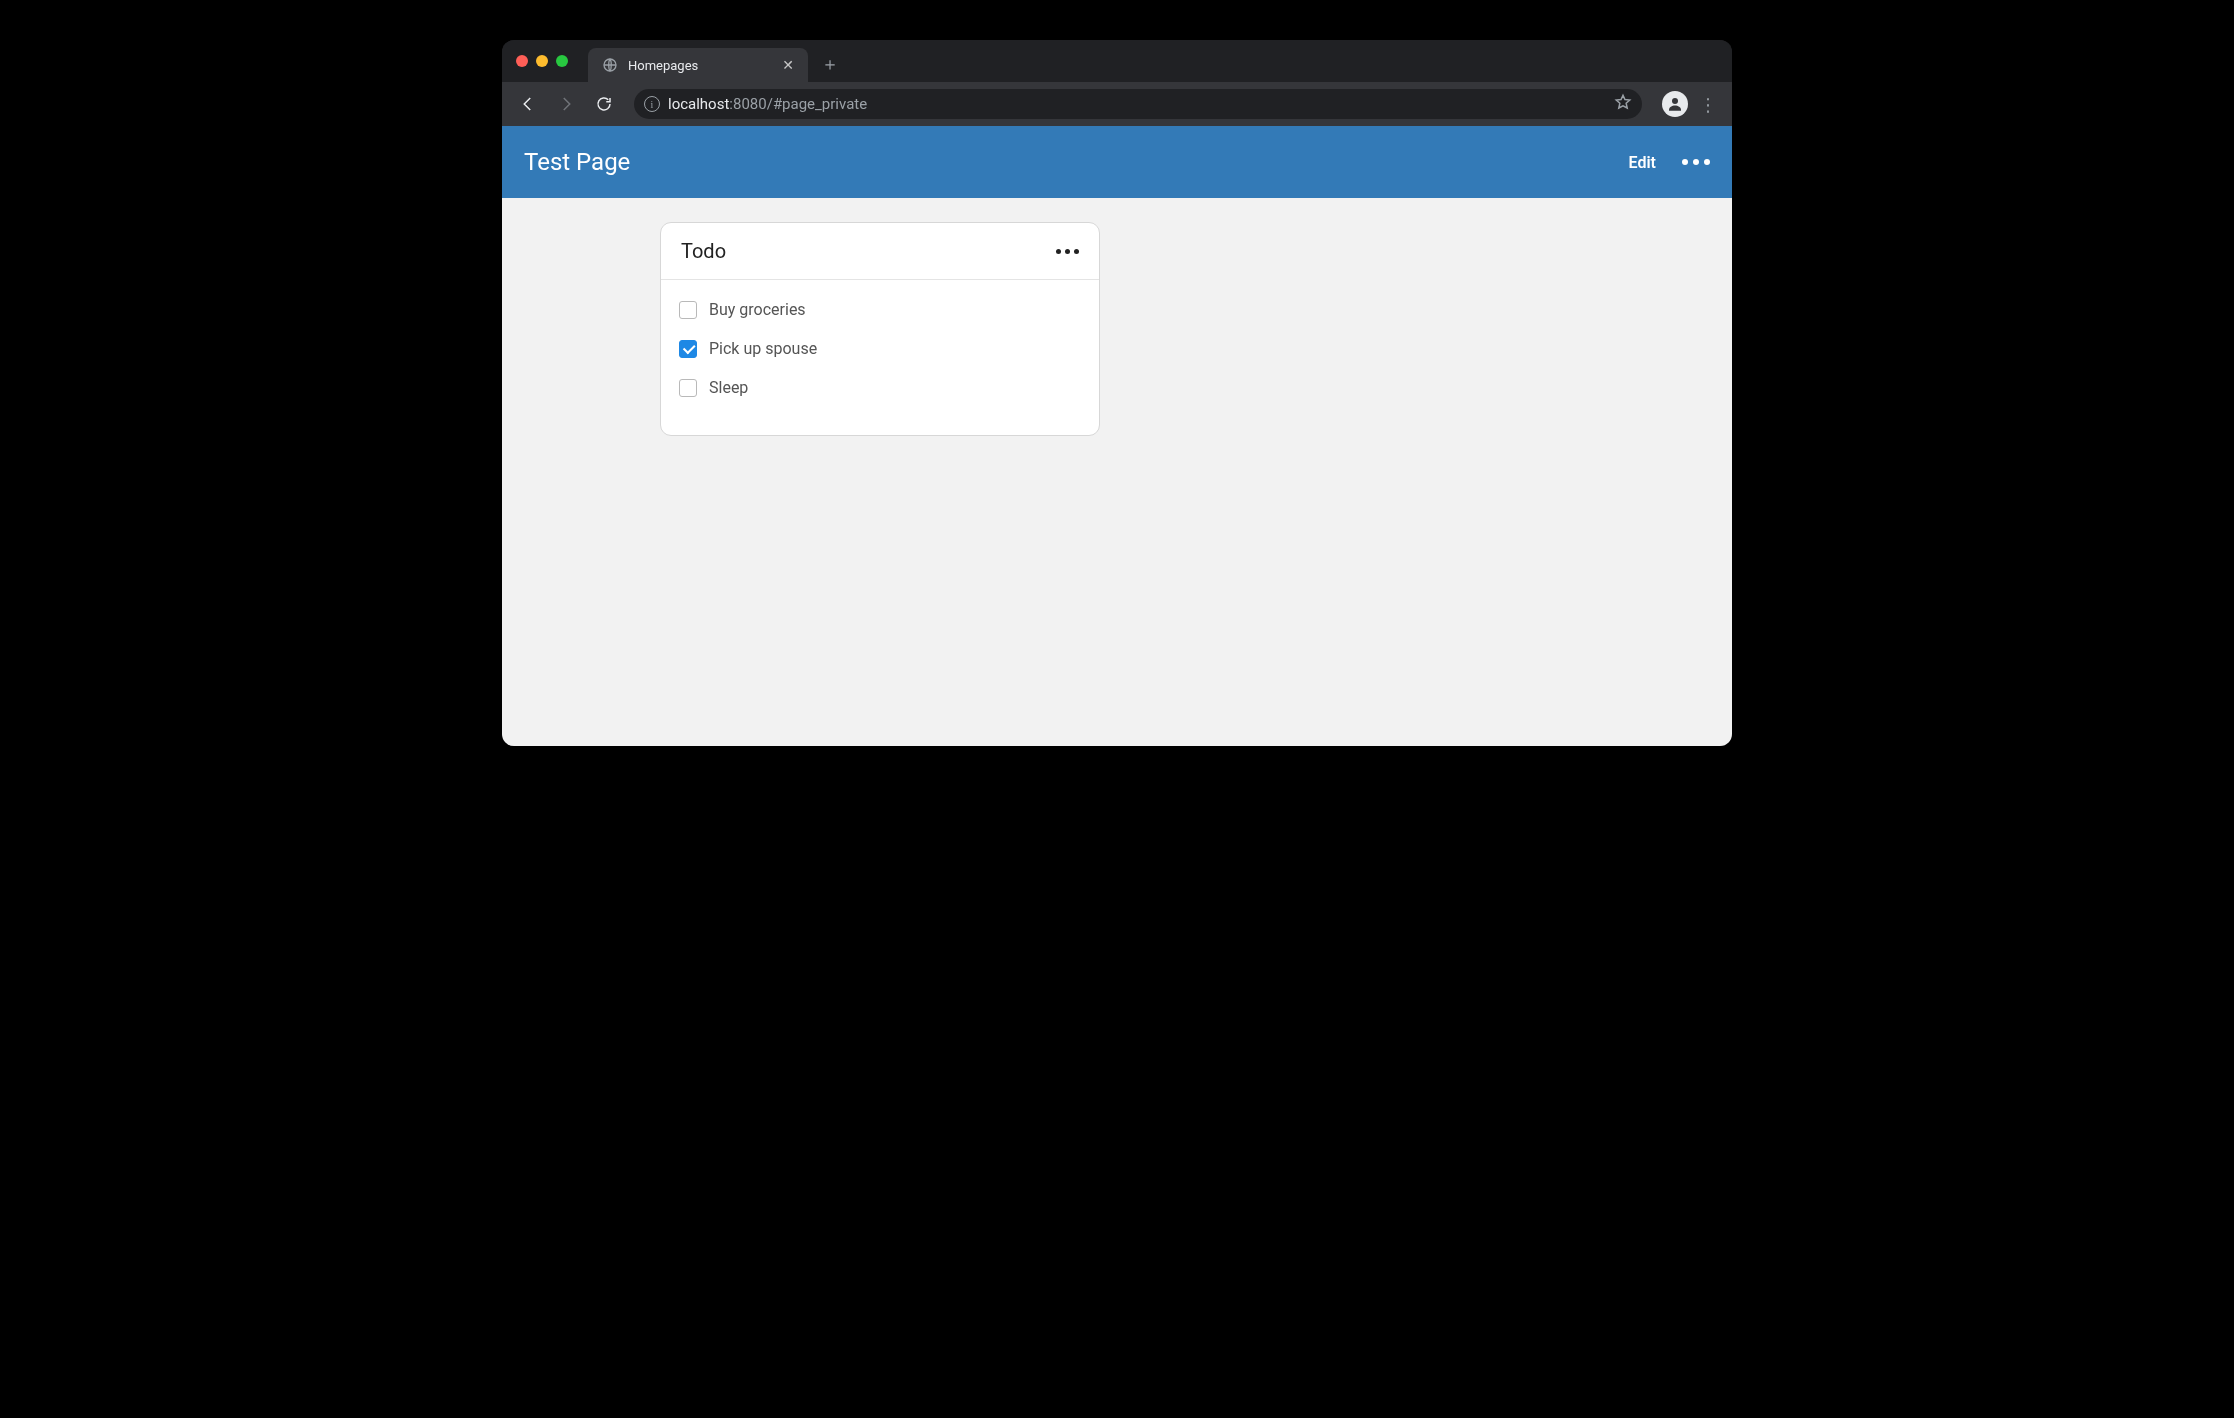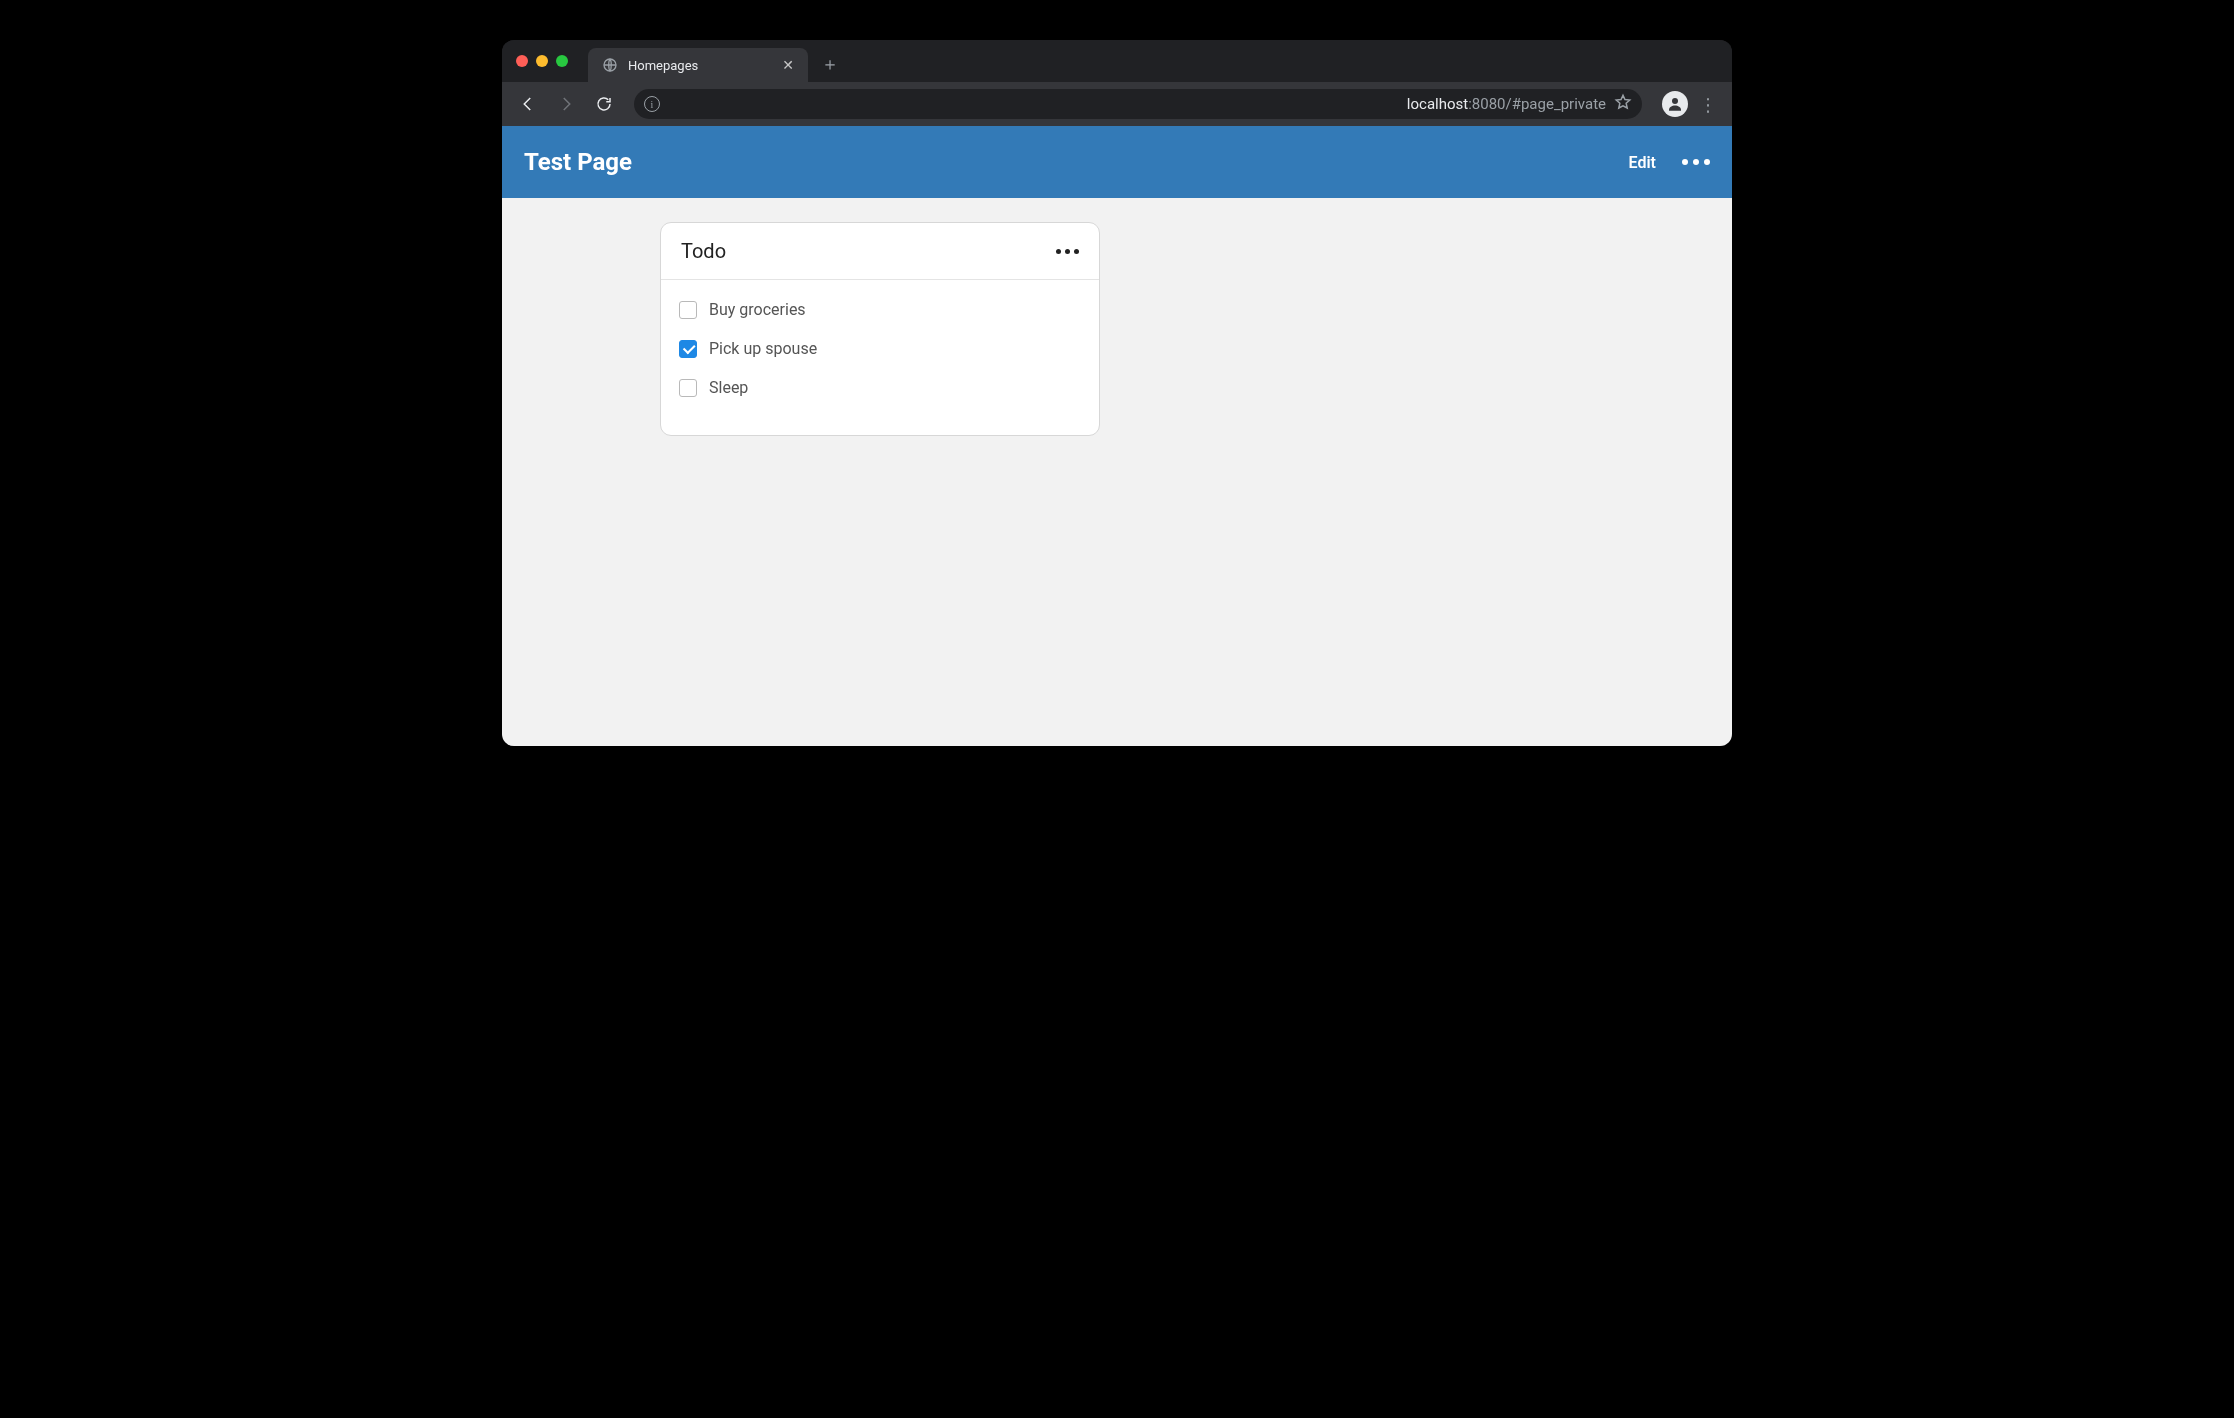--- a/index.html
+++ b/index.html
@@ -93,21 +93,21 @@
   .omnibox .info {
     width:16px; height:16px;
     border:1.5px solid #9aa0a6;
     border-radius:50%;
     display:flex; align-items:center; justify-content:center;
     color:#9aa0a6;
     font-size:10px;
     font-family: Georgia, serif;
     flex-shrink:0;
   }
-  .omnibox .url { flex:1; white-space:nowrap; overflow:hidden;text-align:right; }
+  .omnibox .url { flex:1; white-space:nowrap; overflow:hidden; }
   .omnibox .url .host { color:#e8eaed; }
   .omnibox .url .port { color:#9aa0a6; }
   .omnibox .url .path { color:#9aa0a6; }
   .omnibox .star { color:#9aa0a6; cursor:pointer; }
   .avatar {
     width:26px; height:26px;
     background:#e8eaed;
     border-radius:50%;
     display:flex; align-items:center; justify-content:center;
     color:#35363a;
@@ -130,21 +130,21 @@
 
   
   .appbar {
     background:#337ab7;
     color:#fff;
     height:72px;
     display:flex;
     align-items:center;
     padding:0 22px;
   }
-  .apptitle { font-size:24px; font-weight:700; flex:1; }
+  .apptitle { font-size:24px; font-weight:400; flex:1; }
   .appbar .editbtn { font-size:16px; font-weight:600; margin-right:26px; cursor:pointer; }
   .appbar .appmenu { cursor:pointer; display:flex; gap:5px; }
   .appbar .appmenu span { width:6px; height:6px; background:#fff; border-radius:50%; display:block; }
 
   
   .content {
     padding: 24px 0 40px 158px;
   }
   .card {
     width: 440px;

